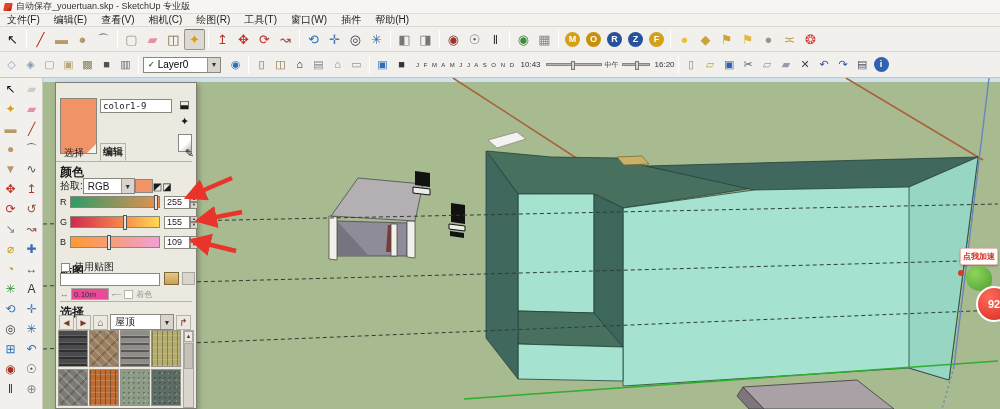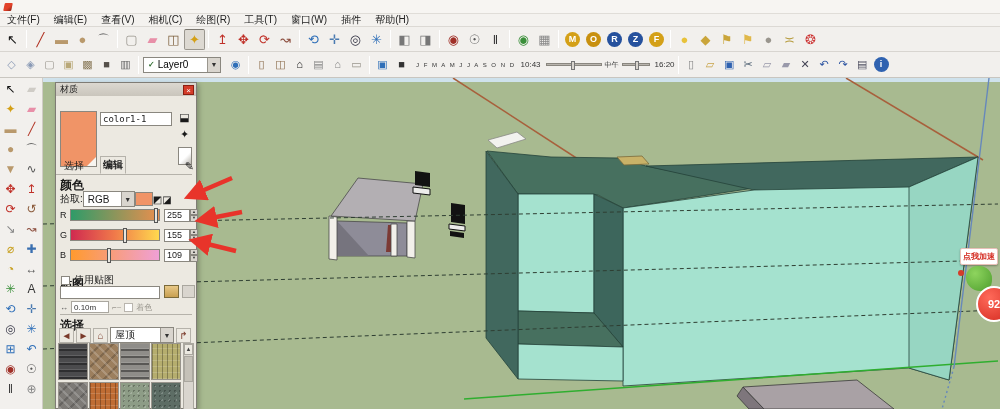--- a/index.html
+++ b/index.html
@@ -95,21 +95,21 @@
   #row-usetex { position:absolute; left:5px; top:177px; display:flex; align-items:center; gap:4px; }
   .cb { width:9px; height:9px; background:#fff; border:1px solid #8a877f; display:inline-block; }
   #tex-field { position:absolute; left:4px; top:190px; width:100px; height:13px; background:#fff;
     border:1px solid #8a877f; }
   #ic-browse { position:absolute; left:108px; top:189px; width:15px; height:13px;
     background:linear-gradient(#e8c887,#c8a051); border:1px solid #7a6a3a; }
   #ic-texcube { position:absolute; left:126px; top:189px; width:13px; height:13px;
     background:#d9d5ce; border:1px solid #aaa79f; }
   #row-size { position:absolute; left:4px; top:205px; width:132px; display:flex;
     align-items:center; gap:3px; font-size:8px; color:#555; }
-  #size-field { width:38px; height:12px; border:1px solid #aaa79f; background:#ffffff;
+  #size-field { width:38px; height:12px; border:1px solid #aaa79f; background:#ec4899;
     font-size:8px; padding-left:2px; display:flex; align-items:center; color:#333; }
   .grayed { color:#9a978f; }
   #lbl-select2 { top:218px; border-top:1px solid #b5b2aa; width:132px; padding-top:2px; }
   #nav-row { position:absolute; left:3px; top:231px; display:flex; align-items:center; gap:2px; }
   .nav-btn { width:15px; height:15px; background:#ece9e1; border:1px solid #b5b2aa;
     font-size:10px; display:flex; align-items:center; justify-content:center; color:#7a3a2a; }
   #coll-dd { width:64px; }
   
   #swatch-grid { position:absolute; left:2px; top:247px; width:126px; display:flex;
     flex-wrap:wrap; }
@@ -140,20 +140,21 @@
   #promo-count { position:absolute; right:-12px; top:38px; width:36px; height:36px;
     background:radial-gradient(circle at 35% 30%, #ff6a5a, #d42a20); border-radius:50%;
     color:#fff; font-size:11px; font-weight:bold; display:flex; align-items:center;
     justify-content:center; border:2px solid #fff; }
 </style>
 </head>
 <body>
 
 <div id="titlebar">
   <span id="app-pencil"></span>
+  <span>自动保存_youertuan.skp - SketchUp 专业版</span>
 </div>
 
 <div id="menubar">
     <span>文件(F)</span>
     <span>编辑(E)</span>
     <span>查看(V)</span>
     <span>相机(C)</span>
     <span>绘图(R)</span>
     <span>工具(T)</span>
     <span>窗口(W)</span>
@@ -390,29 +391,25 @@
     <line x1="0" y1="271" x2="955" y2="232"></line>
   </g>
 
   <line x1="421" y1="321" x2="955" y2="283" stroke="var(--axis-green)" stroke-width="1.5"></line>
   <line x1="946" y1="0" x2="911" y2="289" stroke="var(--axis-blue)" stroke-width="1.4"></line>
   <line x1="911" y1="289" x2="899" y2="331" stroke="var(--axis-blue)" stroke-width="1.4" stroke-dasharray="2 3"></line>
 </svg>
 </div>
 
 <div id="mat-dialog">
-  <div id="mat-title">
-    <span>材质</span>
-    <span id="mat-close">×</span>
-  </div>
   <div class="mat-body">
     <div id="mat-preview" style="background-color: rgb(240, 148, 103);">
         <i></i>
       </div>
-    <div id="mat-name">color1-1</div>
+    <div id="mat-name">color1-9</div>
     <span class="side-ic" id="ic-pane">⬓</span>
     <span class="side-ic" id="ic-create">✦</span>
     <span id="ic-default"></span>
     <div id="mat-tabs">
       <span class="mat-tab">选择</span>
       <span class="mat-tab active">编辑</span>
     </div>
     <span id="ic-eyedrop">✎</span>
     <div class="sec-label" id="lbl-color">颜色</div>
     <div id="picker-row">

